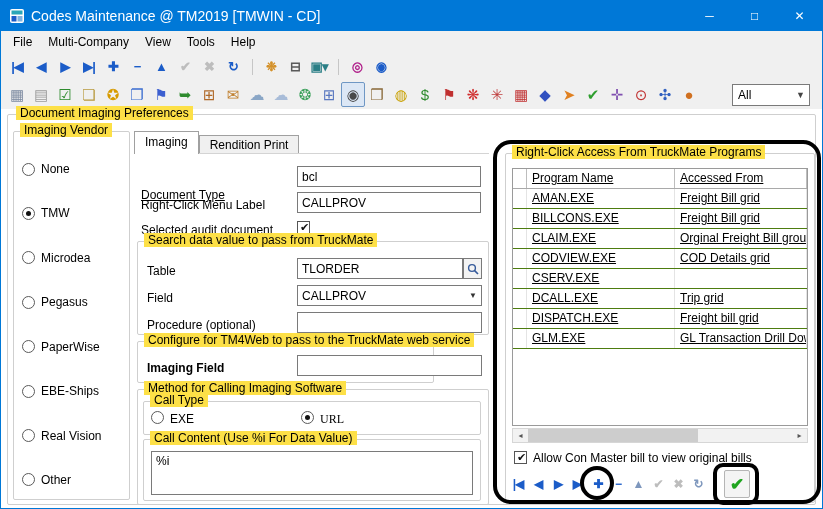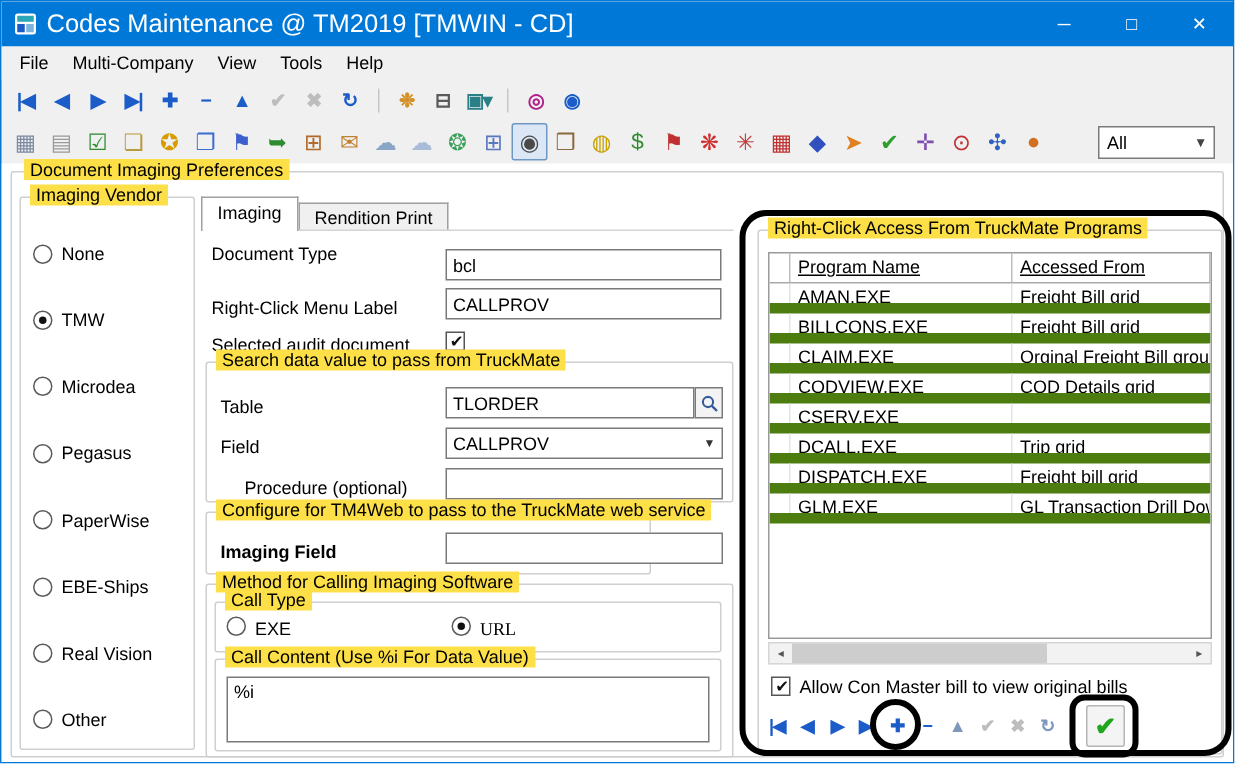--- a/index.html
+++ b/index.html
@@ -4,21 +4,21 @@
 <style>
   * { box-sizing: border-box; margin: 0; padding: 0; cursor: default; }
   body { font-family: "Liberation Sans", sans-serif; background: #ffffff; }
   .window { position: relative; width: 823px; height: 509px; background: #f0f0f0;
             border: 1px solid #0078d7; overflow: hidden; font-size: 12px; color: #000; }
 
   
   .titlebar { position: absolute; left: 0; top: 0; right: 0; height: 30px; background: #0078d7;
               display: flex; align-items: center; color: #fff; }
   .app-icon { margin: 0 6px 0 8px; flex: none; }
-  .title { font-size: 17px; }
+  .title { font-size: 14px; }
   .win-btns { margin-left: auto; display: flex; height: 30px; }
   .win-btn { width: 45px; height: 30px; display: flex; align-items: center; justify-content: center;
              font-size: 12px; color: #fff; }
 
   
   .menubar { position: absolute; top: 30px; left: 0; right: 0; height: 22px; background: #f0f0f0;
              display: flex; align-items: center; padding-left: 4px; }
   .menu-item { padding: 3px 8px; }
   .toolbar1 { position: absolute; top: 52px; left: 0; right: 0; height: 27px; display: flex;
               align-items: center; padding-left: 4px; }
@@ -62,45 +62,45 @@
   .tinput { position: absolute; height: 21px; border: 1px solid #7a7a7a; background: #fff;
             font: 12px "Liberation Sans", sans-serif; padding: 0 4px; }
   .checkbox { position: absolute; width: 13px; height: 13px; border: 1px solid #555; background: #fff; }
   .checkbox.checked::after { content: "✔"; position: absolute; left: 0; top: -1px; width: 13px;
             text-align: center; font-size: 11px; color: #111; }
   .combo { position: absolute; height: 21px; border: 1px solid #7a7a7a; background: #fff;
            display: flex; align-items: center; padding-left: 4px; }
   .combo .arrow { margin-left: auto; width: 16px; text-align: center; font-size: 8px; color: #333; }
   .textarea { position: absolute; border: 1px solid #7a7a7a; background: #fff; padding: 2px 4px; }
 
-  #lbl-doctype { left: 140px; top: 53px; }   #in-doctype { left: 296px; top: 57px; width: 184px; }
+  #lbl-doctype { left: 140px; top: 79px; text-decoration: underline; }   #in-doctype { left: 296px; top: 57px; width: 184px; }
   #lbl-menulabel { left: 140px; top: 89px; } #in-menulabel { left: 296px; top: 83px; width: 184px; }
   #lbl-audit { left: 140px; top: 114px; }    #cb-audit { left: 296px; top: 112px; }
   #grp-search { left: 136px; top: 132px; width: 352px; height: 94px; }
   #lbl-table { left: 146px; top: 155px; }    #in-table { left: 296px; top: 149px; width: 166px; }
   #btn-lookup { position: absolute; left: 462px; top: 149px; width: 19px; height: 21px; background: #f3f3f3;
                 border: 1px solid #7a7a7a; display: flex; align-items: center; justify-content: center; }
   #lbl-field { left: 146px; top: 182px; }    #combo-field { left: 296px; top: 176px; width: 185px; }
-  #lbl-proc { left: 162px; top: 209px; }     #in-proc { left: 296px; top: 203px; width: 185px; }
+  #lbl-proc { left: 146px; top: 209px; }     #in-proc { left: 296px; top: 203px; width: 185px; }
   #grp-web { left: 136px; top: 232px; width: 297px; height: 42px; }
   #lbl-imgfield { left: 146px; top: 252px; font-weight: bold; } #in-imgfield { left: 296px; top: 246px; width: 185px; }
   #grp-method { left: 136px; top: 280px; width: 352px; height: 116px; }
   #grp-calltype { left: 142px; top: 292px; width: 338px; height: 34px; }
   #radio-exe { position: absolute; left: 150px; top: 302px; }  #lbl-exe { left: 169px; top: 303px; }
   #radio-url { position: absolute; left: 300px; top: 302px; }  #lbl-url { left: 319px; top: 303px; font-family: Liberation Serif, serif; }
   #grp-callcontent { left: 142px; top: 330px; width: 338px; height: 62px; }
   #ta-content { left: 150px; top: 342px; width: 322px; height: 44px; }
 
   
   #grp-programs { left: 504px; top: 44px; width: 310px; height: 350px; }
   .grid { position: absolute; left: 6px; top: 14px; width: 296px; height: 258px;
           border: 1px solid #9a9a9a; background: #fff; overflow: hidden; text-decoration: underline; }
   .grid-header { display: flex; height: 20px; border-bottom: 1px solid #a9a9a9; }
   .grid-header > div { border-right: 1px solid #bdbdbd; line-height: 19px; }
-  .trow { display: flex; height: 20px; border-bottom: 7px solid #4d7c0f; }
+  .trow { display: flex; height: 20px; border-bottom: 1px solid #4d7c0f; }
   .trow > div { border-right: 1px solid #e4e4e4; line-height: 19px; }
   .col-sel { width: 14px; flex: none; }
   .col-name { width: 148px; flex: none; padding-left: 5px; white-space: nowrap; overflow: hidden; }
   .col-from { flex: 1; padding-left: 5px; white-space: nowrap; overflow: hidden; }
   .hscroll { position: absolute; left: 6px; top: 274px; width: 296px; height: 15px; background: #f2f2f2;
              border: 1px solid #d6d6d6; display: flex; align-items: center; }
   .hs-btn { width: 15px; height: 13px; font-size: 8px; color: #555; display: flex; align-items: center;
             justify-content: center; flex: none; }
   .hs-track { flex: 1; position: relative; height: 13px; }
   .hs-thumb { position: absolute; left: 0; top: 0; width: 170px; height: 13px; background: #cdcdcd; }

